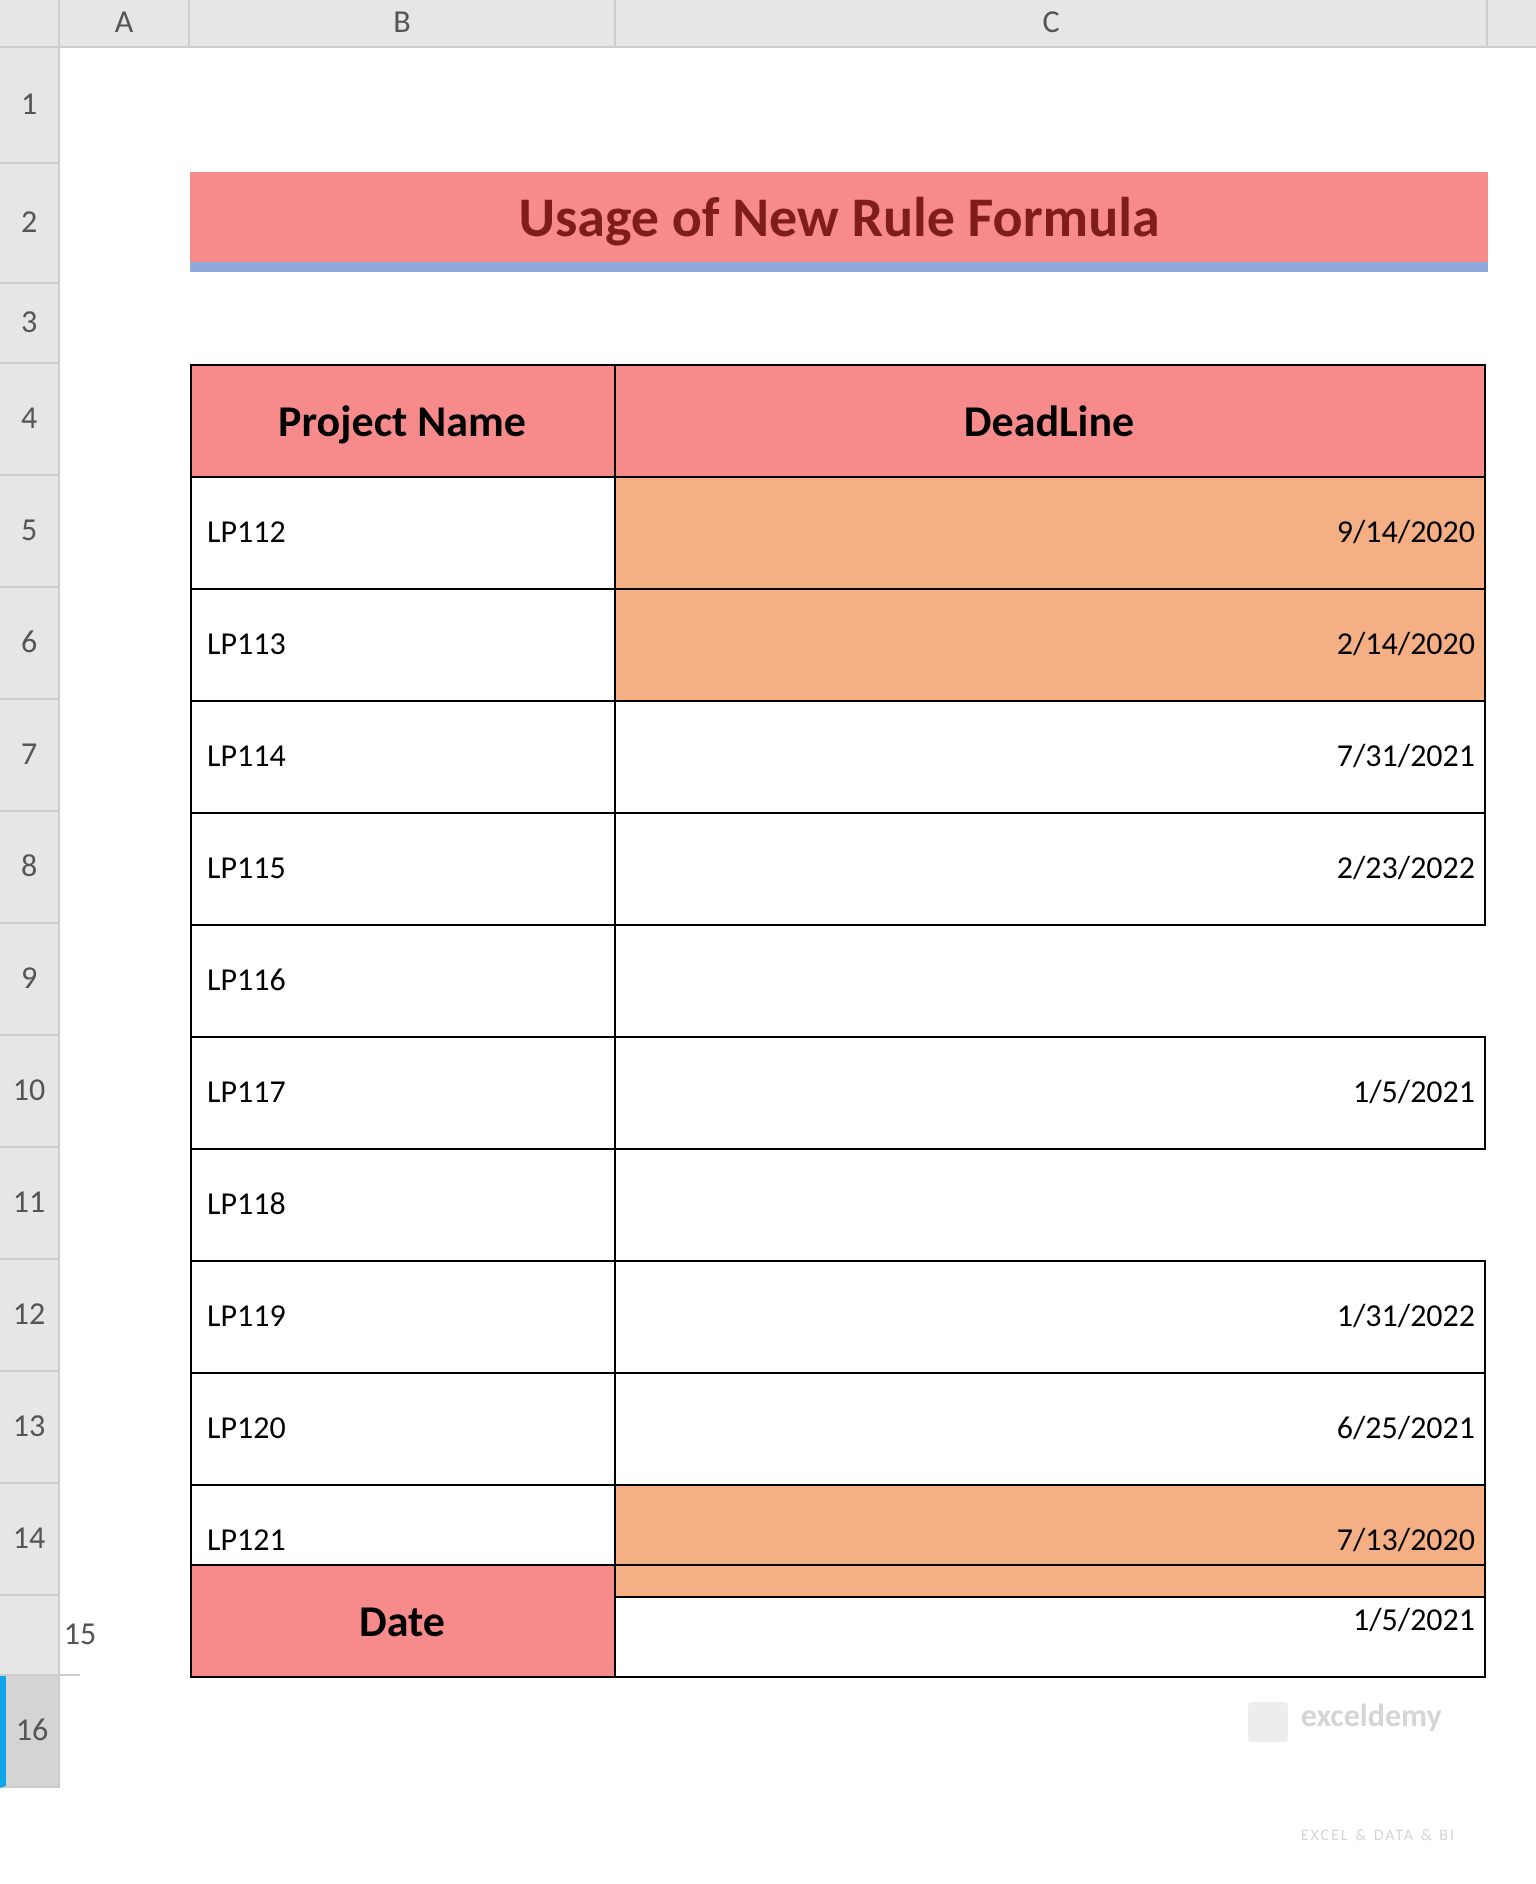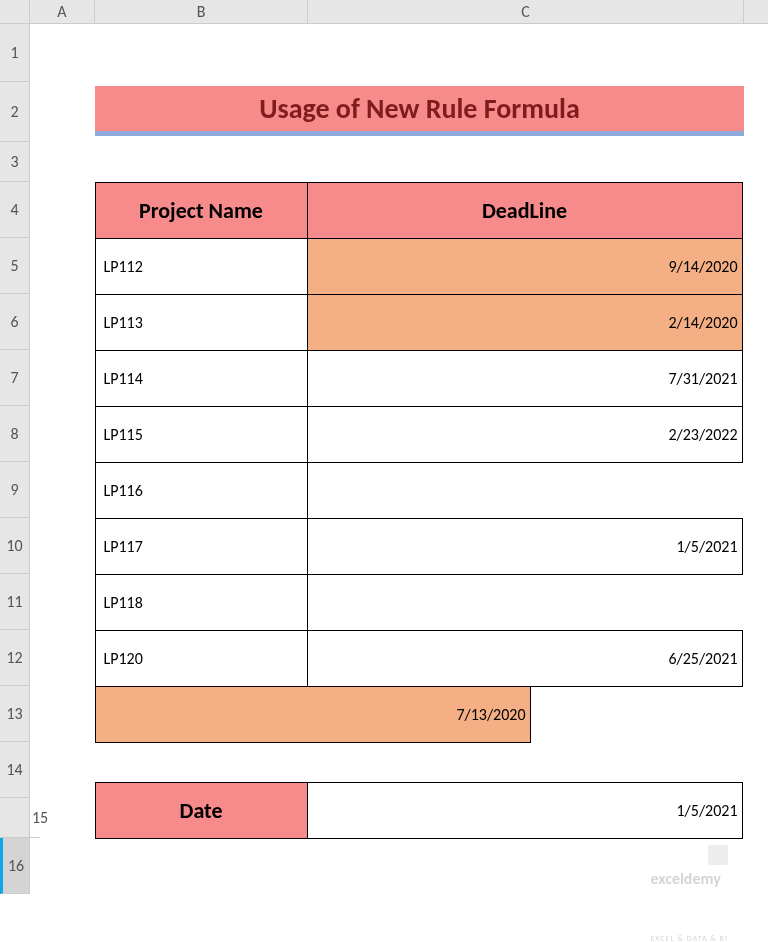--- a/index.html
+++ b/index.html
@@ -144,29 +144,28 @@
       position: absolute;
       top: 758px;
       left: 65px;
       width: 649px;
       display: flex;
       height: 56px;
     }
     
     .watermark {
       position: absolute;
-      bottom: 0;
+      bottom: 20px;
       right: 40px;
       display: flex;
-      align-items: flex-end;
+      align-items: flex-start;
       gap: 6px;
       opacity: 0.35;
       font-size: 11px;
       color: #888;
-      flex-direction: column;
     }
     .watermark-icon {
       width: 20px;
       height: 20px;
       background: #ccc;
       border-radius: 2px;
     }
     .watermark-text {
       display: flex;
       flex-direction: column;
@@ -241,24 +240,29 @@
       <div class="cell cell-b">LP116</div>
     </div>
     <div class="table-row">
       <div class="cell cell-b">LP117</div>
       <div class="cell cell-c">1/5/2021</div>
     </div>
     <div class="table-row">
       <div class="cell cell-b">LP118</div>
     </div>
     <div class="table-row">
+      <div class="cell cell-b">LP119</div>
+      <div class="cell cell-c">1/31/2022</div>
+    </div>
+    <div class="table-row">
       <div class="cell cell-b">LP120</div>
       <div class="cell cell-c">6/25/2021</div>
     </div>
     <div class="table-row">
+      <div class="cell cell-b">LP121</div>
       <div class="cell cell-c highlight">7/13/2020</div>
     </div>
   </div>
 
   <div class="date-row">
     <div class="cell cell-b header-cell">Date</div>
     <div class="cell cell-c">1/5/2021</div>
   </div>
 
 </div>

